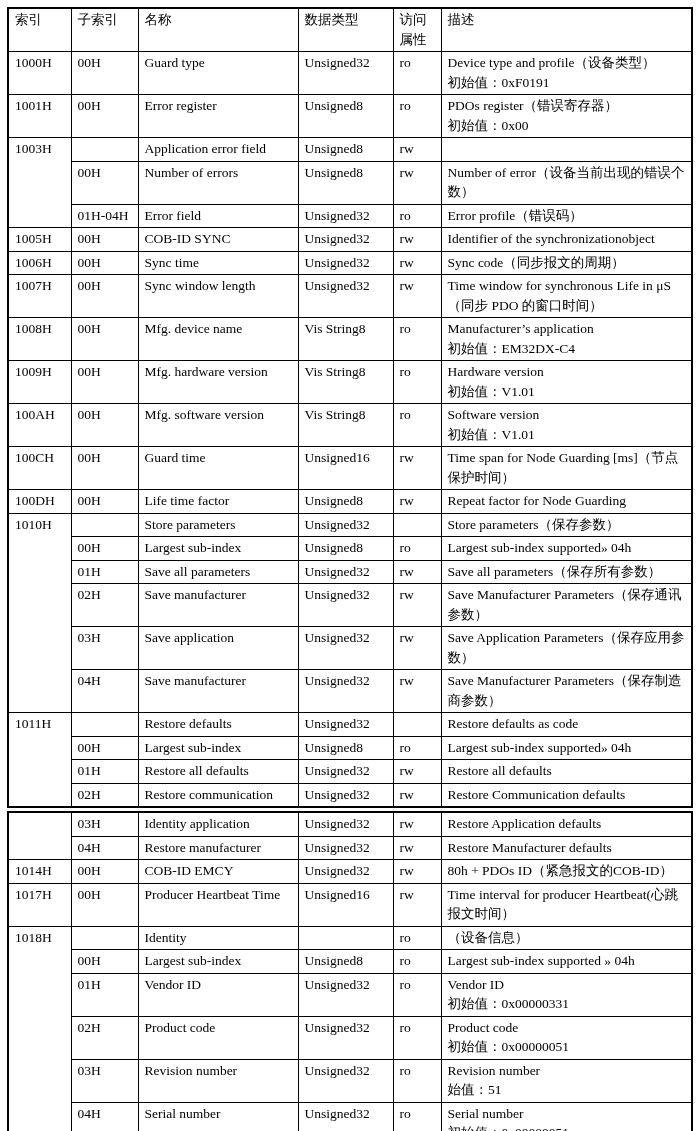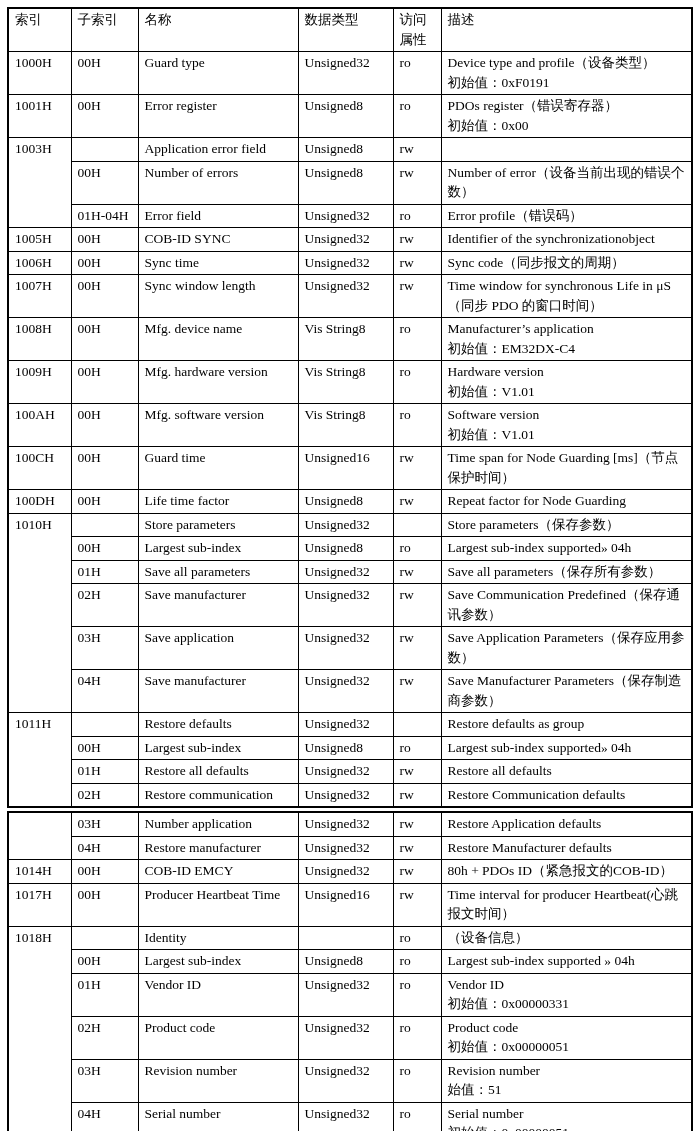--- a/index.html
+++ b/index.html
@@ -199,21 +199,21 @@
           <td>Save all parameters</td>
           <td>Unsigned32</td>
           <td>rw</td>
           <td>Save all parameters（保存所有参数）</td>
         </tr>
         <tr>
           <td>02H</td>
           <td>Save manufacturer</td>
           <td>Unsigned32</td>
           <td>rw</td>
-          <td>Save Communication Predefined（保存通讯参数）</td>
+          <td>Save Manufacturer Parameters（保存通讯参数）</td>
         </tr>
         <tr>
           <td>03H</td>
           <td>Save application</td>
           <td>Unsigned32</td>
           <td>rw</td>
           <td>Save Application Parameters（保存应用参数）</td>
         </tr>
         <tr>
           <td>04H</td>
@@ -221,21 +221,21 @@
           <td>Unsigned32</td>
           <td>rw</td>
           <td>Save Manufacturer Parameters（保存制造商参数）</td>
         </tr>
         <tr>
           <td rowspan="4">1011H</td>
           <td></td>
           <td>Restore defaults</td>
           <td>Unsigned32</td>
           <td></td>
-          <td>Restore defaults as group</td>
+          <td>Restore defaults as code</td>
         </tr>
         <tr>
           <td>00H</td>
           <td>Largest sub-index</td>
           <td>Unsigned8</td>
           <td>ro</td>
           <td>Largest sub-index supported» 04h</td>
         </tr>
         <tr>
           <td>01H</td>
@@ -260,21 +260,21 @@
         <col class="c-subindex">
         <col class="c-name">
       <col class="c-datatype">
         <col class="c-access">
         <col class="c-desc">
     </colgroup>
     <tbody>
         <tr>
           <td rowspan="2"></td>
           <td>03H</td>
-          <td>Number application</td>
+          <td>Identity application</td>
           <td>Unsigned32</td>
           <td>rw</td>
           <td>Restore Application defaults</td>
         </tr>
         <tr>
           <td>04H</td>
           <td>Restore manufacturer</td>
           <td>Unsigned32</td>
           <td>rw</td>
           <td>Restore Manufacturer defaults</td>

